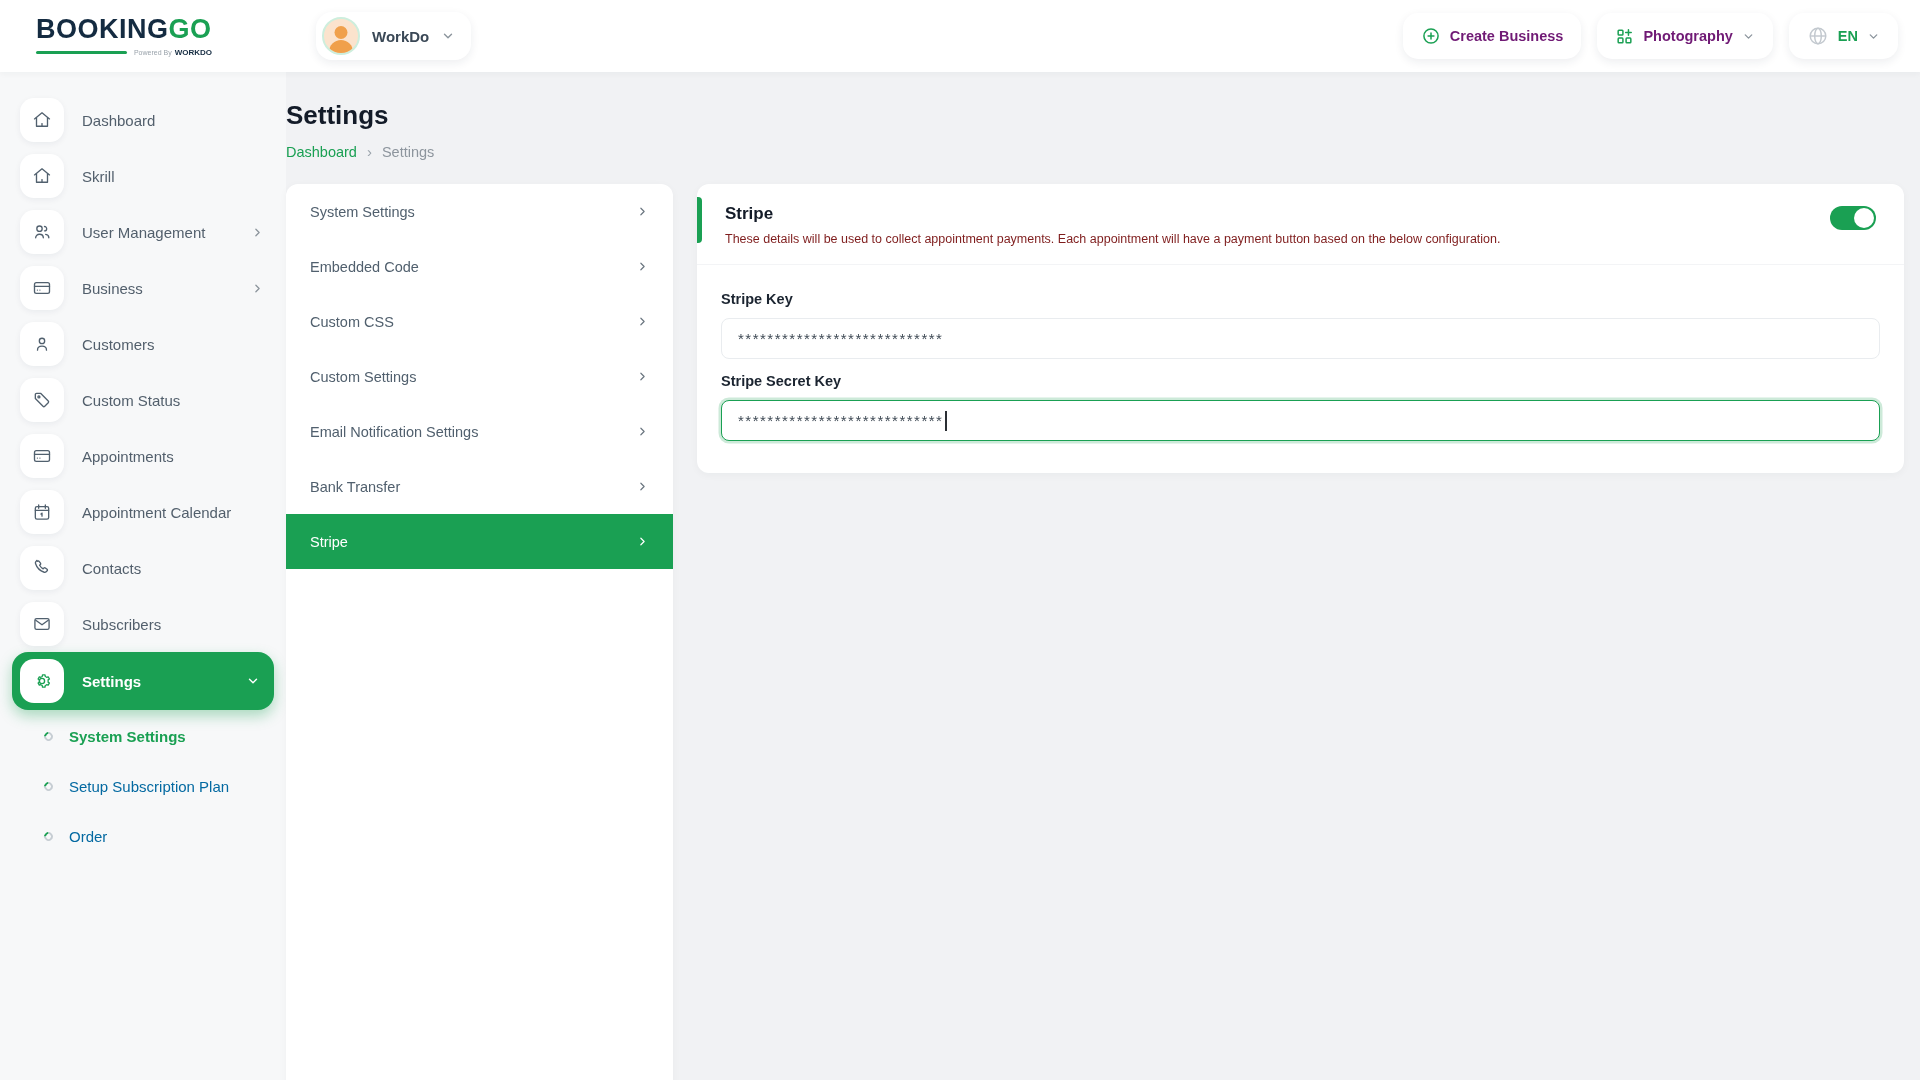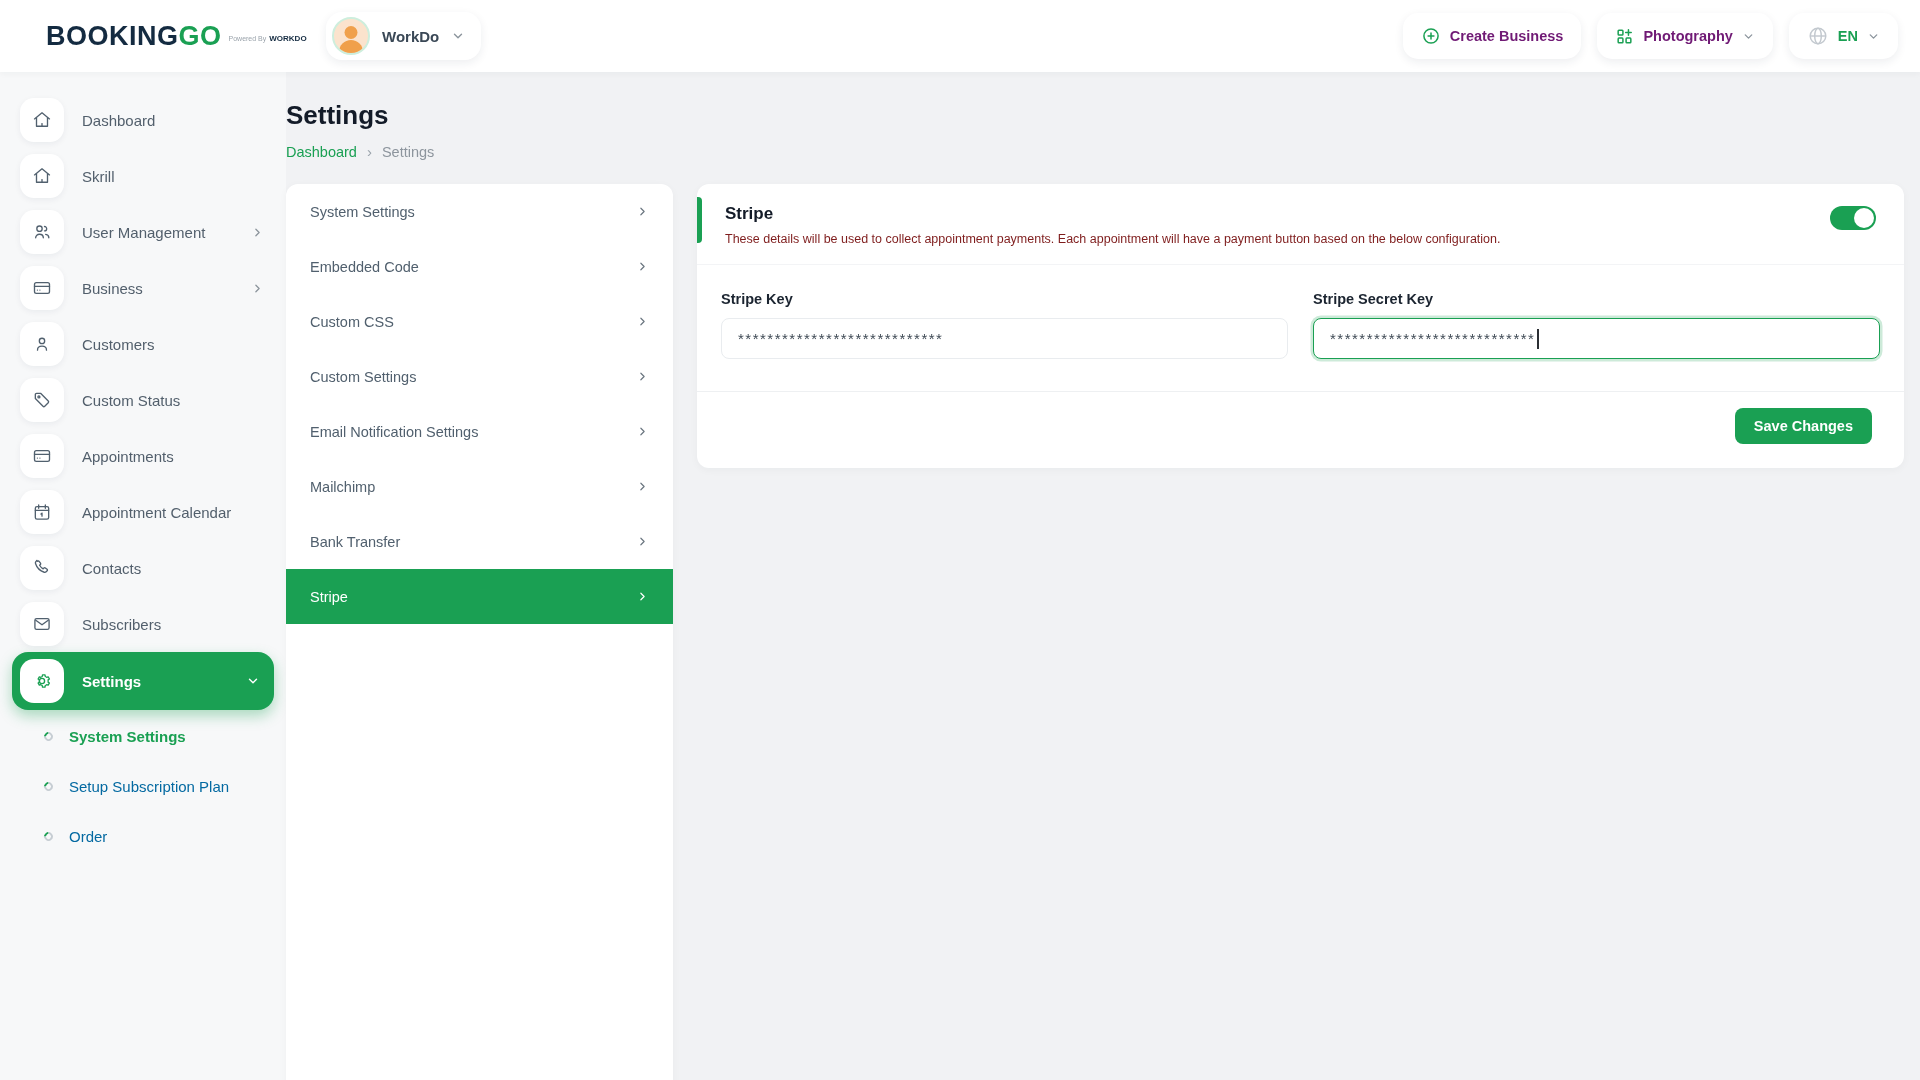--- a/index.html
+++ b/index.html
@@ -2,21 +2,21 @@
 <html><head>
 <meta charset="utf-8">
 <style>
   * { margin:0; padding:0; box-sizing:border-box; }
   html,body { width:1920px; height:1080px; overflow:hidden; }
   body { font-family:"Liberation Sans", sans-serif; background:#f1f2f4; color:#51606e; }
 
   
   .header{position:absolute;top:0;left:0;width:1920px;height:72px;background:#fff;
     display:flex;align-items:center;padding:0 22px;box-shadow:0 2px 6px rgba(20,40,60,.04);z-index:5;}
-  .logo{width:176px;display:flex;flex-direction:row;margin-left:24px;}
+  .logo{width:176px;display:flex;flex-direction:column;margin-left:14px;}
   .logo-line1{font-size:27px;font-weight:800;letter-spacing:.5px;color:#142b41;line-height:1;}
   .logo-line1 .go{color:#1aa053;}
   .logo-sub{display:flex;align-items:center;margin-top:5px;}
   .logo-rule{flex:1;height:3px;background:#1aa053;border-radius:2px;margin-right:7px;}
   .logo-pb{font-size:7px;color:#9aa3ab;white-space:nowrap;}
   .logo-pbb{font-size:8px;font-weight:800;color:#142b41;margin-left:3px;white-space:nowrap;}
   .ws-pill{margin-left:104px;height:48px;background:#fff;border-radius:16px;display:flex;align-items:center;
     padding:5px 16px 5px 6px;gap:12px;box-shadow:0 3px 10px rgba(20,40,60,.08);cursor:pointer;}
   .avatar{width:38px;height:38px;border-radius:50%;background:#fbe3cd;border:2px solid #cdeedd;
     position:relative;overflow:hidden;}
@@ -67,21 +67,21 @@
   .menu-item.active .mchev{color:#fff;}
 
   
   .card{flex:1;background:#fff;border-radius:12px;box-shadow:0 2px 8px rgba(20,40,60,.04);position:relative;}
   .card-header{position:relative;padding:20px 28px 18px 28px;border-bottom:1px solid #f3f4f6;}
   .accent{position:absolute;left:0;top:13px;width:5px;height:46px;background:#1aa053;border-radius:0 4px 4px 0;}
   .card-title{font-size:17px;font-weight:700;color:#131b28;}
   .card-desc{font-size:12.5px;color:#7f1d1d;margin-top:8px;}
   .toggle{position:absolute;right:28px;top:22px;width:46px;height:24px;border-radius:12px;background:#1aa053;cursor:pointer;}
   .toggle .knob{position:absolute;right:2px;top:2px;width:20px;height:20px;border-radius:50%;background:#fff;}
-  .card-body{display:flex;gap:25px;padding:26px 24px 32px 24px;}
+  .card-body{display:flex;gap:14px;padding:26px 24px 32px 24px;flex-direction:column;}
   .field{flex:1;}
   .field-label{font-size:14.5px;font-weight:600;color:#1b2430;margin-bottom:11px;}
   .input{height:41px;border:1px solid #e9ecef;border-radius:8px;background:#fff;display:flex;align-items:center;
     padding:0 16px;font-size:15px;letter-spacing:1.5px;color:#3f4a55;cursor:text;}
   .input.focused{border-color:#1aa053;box-shadow:0 0 0 2.5px rgba(26,160,83,.22);}
   .caret{display:inline-block;width:1.5px;height:20px;background:#2b2f34;margin-left:2px;letter-spacing:0;}
   .card-footer{border-top:1px solid #eef0f2;padding:16px 32px 24px 32px;display:flex;justify-content:flex-end;}
   .save-btn{background:#1aa053;color:#fff;border:none;border-radius:8px;padding:10px 19px;
     font-size:14.5px;font-weight:600;font-family:inherit;cursor:pointer;}
   svg{display:block;}
@@ -343,28 +343,20 @@
       <div class="menu-item">
         <span>Custom Settings</span>
         <span class="mchev">
             <svg width="13" height="13" viewBox="0 0 24 24" fill="none" stroke="currentColor" stroke-width="2.2" stroke-linecap="round" stroke-linejoin="round">
               <path d="M9 6l6 6-6 6"></path>
             </svg>
           </span>
       </div>
       <div class="menu-item">
         <span>Email Notification Settings</span>
-        <span class="mchev">
-            <svg width="13" height="13" viewBox="0 0 24 24" fill="none" stroke="currentColor" stroke-width="2.2" stroke-linecap="round" stroke-linejoin="round">
-              <path d="M9 6l6 6-6 6"></path>
-            </svg>
-          </span>
-      </div>
-      <div class="menu-item">
-        <span>Mailchimp</span>
         <span class="mchev">
             <svg width="13" height="13" viewBox="0 0 24 24" fill="none" stroke="currentColor" stroke-width="2.2" stroke-linecap="round" stroke-linejoin="round">
               <path d="M9 6l6 6-6 6"></path>
             </svg>
           </span>
       </div>
       <div class="menu-item">
         <span>Bank Transfer</span>
         <span class="mchev">
             <svg width="13" height="13" viewBox="0 0 24 24" fill="none" stroke="currentColor" stroke-width="2.2" stroke-linecap="round" stroke-linejoin="round">
@@ -401,18 +393,15 @@
         </div>
         <div class="field">
           <div class="field-label">Stripe Secret Key</div>
           <div class="input focused">
             <span>****************************</span>
               <span class="caret"></span>
           </div>
         </div>
       </div>
 
-      <div class="card-footer">
-        <button class="save-btn">Save Changes</button>
-      </div>
     </div>
   </div>
 </div>
 
 </body></html>

